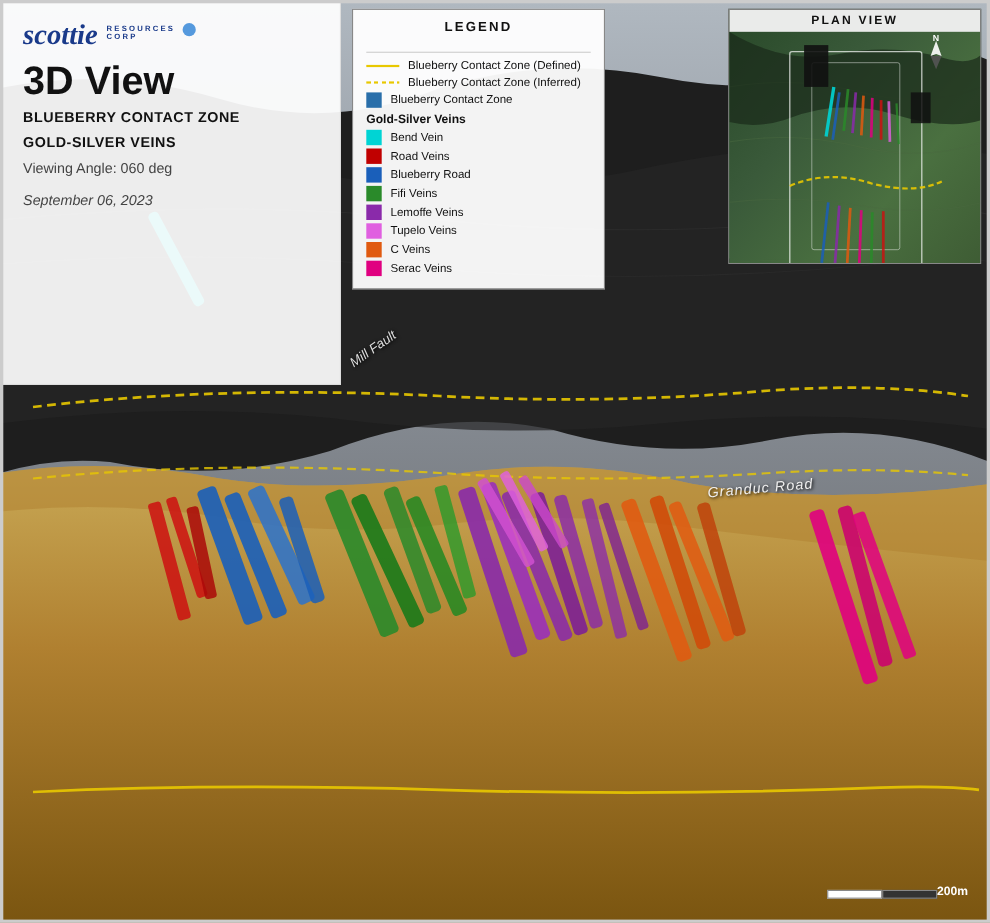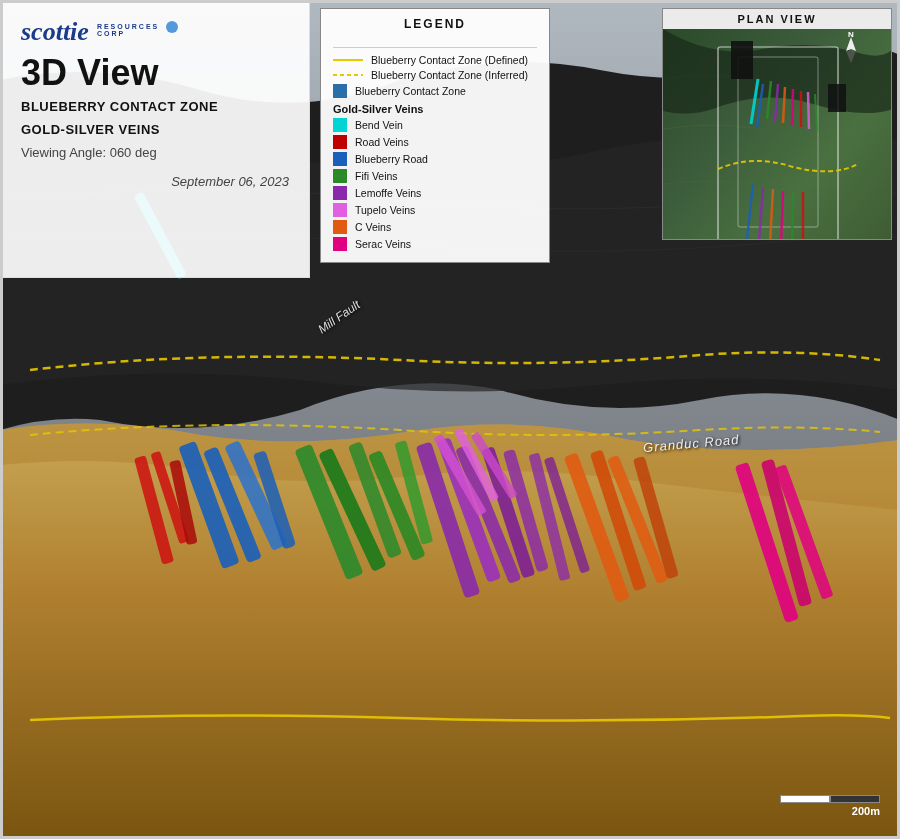--- a/index.html
+++ b/index.html
@@ -30,21 +30,21 @@
       background: linear-gradient(180deg, #1a1a1a 0%, #2d2d2d 20%, #383838 35%, #4a4a4a 50%, #c8a855 55%, #b8952e 65%, #a07820 75%, #8a6515 85%, #7a5510 100%);
       overflow: hidden;
     }
 
     
     .info-panel {
       position: absolute;
       top: 0;
       left: 0;
       width: 310px;
-      height: 278px;
+      height: 350px;
       background: rgba(255,255,255,0.92);
       padding: 18px 20px;
       border: 1px solid #ddd;
     }
 
     .view-title {
       font-size: 36px;
       font-weight: 900;
       color: #111;
       line-height: 1;
@@ -64,21 +64,20 @@
     .viewing-angle {
       font-size: 13px;
       color: #444;
       margin-bottom: 14px;
     }
 
     .date-text {
       font-size: 13px;
       color: #444;
       font-style: italic;
-      text-align: right;
     }
 
     
     .legend-box {
       position: absolute;
       top: 8px;
       left: 320px;
       width: 230px;
       background: rgba(255,255,255,0.95);
       border: 1.5px solid #888;
@@ -145,21 +144,21 @@
       position: relative;
       background: linear-gradient(135deg, #3a5a3a 0%, #4a7a4a 30%, #5a8a5a 50%, #3a5a3a 70%, #2a4a2a 100%);
     }
 
     
     .scale-bar-container {
       position: absolute;
       bottom: 22px;
       right: 20px;
       display: flex;
-      flex-direction: column;
+      flex-direction: row;
       align-items: flex-end;
     }
 
     .scale-bar {
       display: flex;
       height: 8px;
     }
 
     .scale-seg-white {
       width: 50px;

